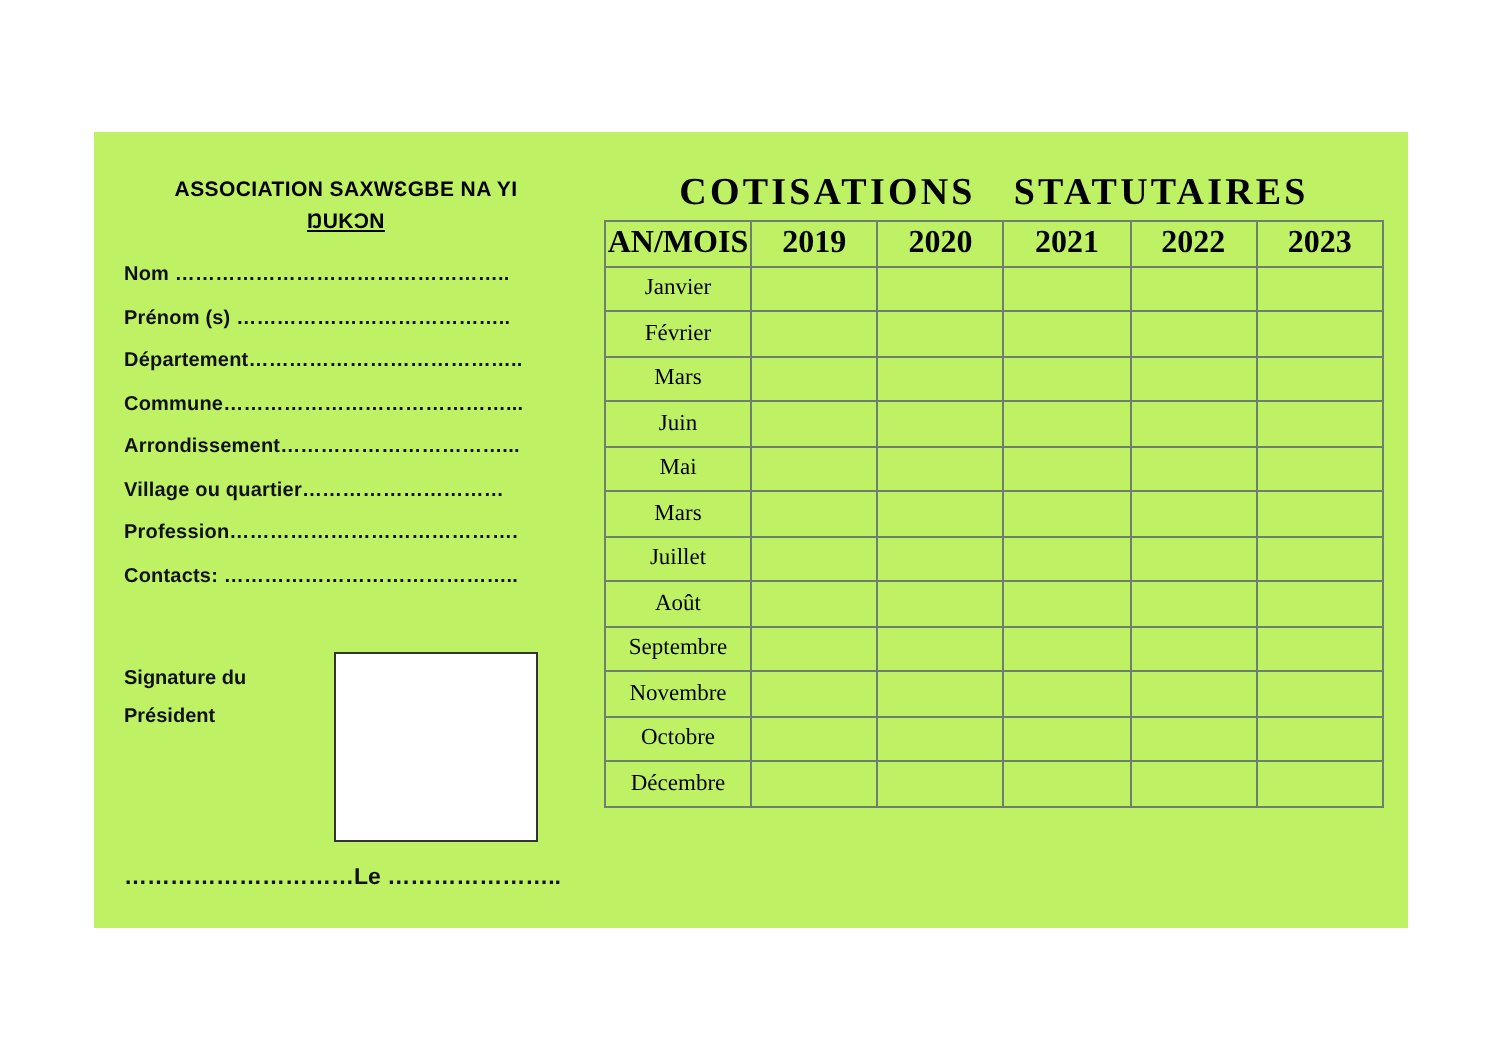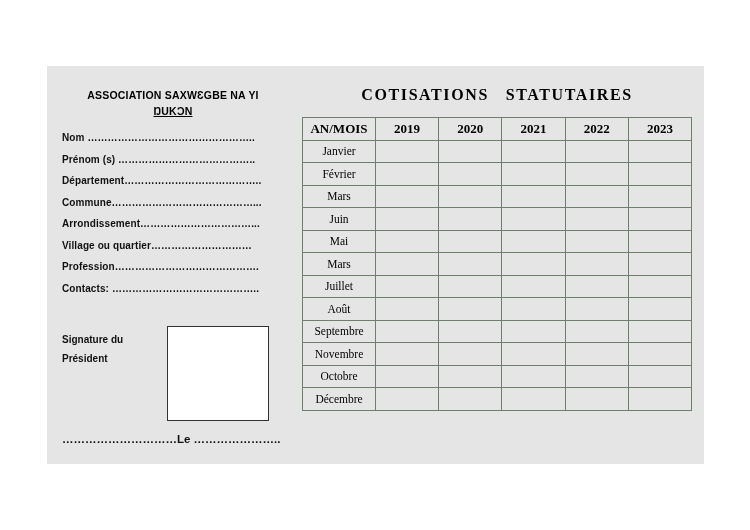--- a/index.html
+++ b/index.html
@@ -91,59 +91,59 @@
   }
   
   #right {
     position: absolute;
     left: 255px;
     top: 20px;
     width: 390px;
   }
   #table-title {
     font-family: "Liberation Serif", serif;
-    font-size: 16px;
+    font-size: 19px;
     font-weight: bold;
     letter-spacing: 1.6px;
     text-align: center;
     color: #000;
-    margin-bottom: 13px;
+    margin-bottom: 2px;
     white-space: pre;
   }
   table {
     border-collapse: collapse;
     width: 390px;
     table-layout: fixed;
   }
   th, td {
     border: 1px solid #6f7f6f;
     height: 21.5px;
     font-family: "Liberation Serif", serif;
     font-size: 11.5px;
     color: #000;
     text-align: center;
     padding: 0;
     background: transparent;
   }
   th {
     font-weight: bold;
-    font-size: 13px;
+    font-size: 16px;
     text-align: center;
   }
   thead th:first-child {
     width: 72px;
   }
   tbody td.month {
     width: 72px;
   }
 </style>
 </head>
 <body>
 
-<div id="card" style="background: #e5e5e5;">
+<div id="card" style="background: #bef264;">
 
   <div id="left">
     <div id="assoc-title">
       <span>ASSOCIATION SAXWƐGBE NA YI</span>
       <span class="line2">ŊUKƆN</span>
     </div>
 
     <div id="fields">
       <div class="field-row">Nom …………………………………………..</div>
       <div class="field-row">Prénom (s) …………………………………..</div>

